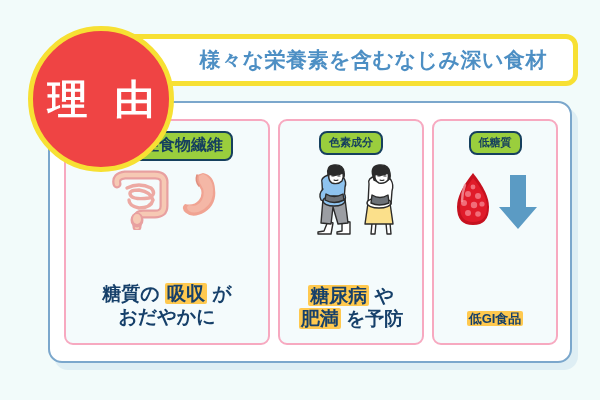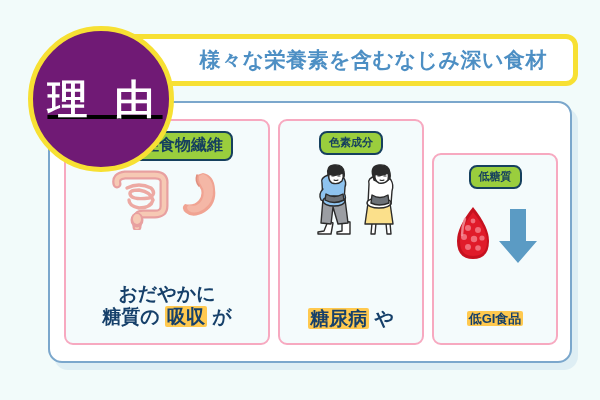--- a/index.html
+++ b/index.html
@@ -54,28 +54,27 @@
   }
 
   
   #reason-circle {
     position: absolute;
     left: 28px;
     top: 26px;
     width: 146px;
     height: 146px;
     border-radius: 50%;
-    background: #701a75;
+    background: #ef4444;
     border: 5px solid #f7e033;
     box-sizing: border-box;
     display: flex;
     align-items: center;
     justify-content: center;
     z-index: 5;
-    text-decoration: underline;
   }
   #reason-circle-label {
     color: #ffffff;
     font-size: 40px;
     font-weight: bold;
     letter-spacing: 8px;
     text-indent: 8px;
   }
 
   
@@ -95,21 +94,21 @@
     border-radius: 9px;
     box-sizing: border-box;
     position: relative;
     display: flex;
     flex-direction: column;
     align-items: center;
     padding-top: 10px;
   }
   #card-fiber   { flex: 0 0 206px; }
   #card-pigment { flex: 0 0 146px; }
-  #card-lowsugar{ flex: 0 0 126px; margin-top: 34px; }
+  #card-lowsugar{ flex: 0 0 126px; }
 
   
   .badge {
     background: #9ace3d;
     border: 2px solid #16405e;
     border-radius: 8px;
     color: #16405e;
     font-size: 11px;
     font-weight: bold;
     padding: 2px 8px 3px 8px;
@@ -178,24 +177,24 @@
           <ellipse cx="28" cy="49" rx="4" ry="5" fill="#f6c9b4"></ellipse>
 
           <path d="M94 3 Q105 5 106 19 Q108 34 96 42 Q84 49 77 43 Q71 38 76 34 Q85 36 90 30 Q95 23 90 16 Q86 10 88 5 Z" fill="#f0a392"></path>
           <path d="M94 4 Q103 7 104 19 Q105 32 95 39 Q86 45 80 41 Q76 37 80 35 Q88 38 93 30 Q97 22 92 15 Q89 10 90 6 Z" fill="#f4b7a6"></path>
           <path d="M88 5 Q86 11 90 16" fill="none" stroke="#e08f7e" stroke-width="1.6" stroke-linecap="round"></path>
         </svg>
       </div>
 
       <div class="caption" id="caption-fiber">
         <span class="line">
+          <span>糖質の </span><span class="hl">吸収</span><span> が</span>
+        </span>
+        <span class="line">
           <span>おだやかに</span>
-        </span>
-        <span class="line">
-          <span>糖質の </span><span class="hl">吸収</span><span> が</span>
         </span>
       </div>
     </div>
 
     <div class="card" id="card-pigment">
       <div class="badge">色素成分</div>
 
       <div class="illo" id="illo-people">
         <svg width="106" height="74" viewBox="0 0 106 74" aria-hidden="true">
           <g stroke="#2b2b2b" stroke-width="1.4" stroke-linejoin="round" stroke-linecap="round">
@@ -222,20 +221,23 @@
             <path d="M77 13 Q76 20 81 22 Q87 23 90 19 Q91 15 90 12 Q84 16 77 13 Z" fill="#ffffff"></path>
             <path d="M80 15 L82 15 M86 15 L88 15" stroke-width="1.2"></path>
             <path d="M82 19 Q84 20 86 19" stroke-width="1.1" fill="none"></path>
           </g>
         </svg>
       </div>
 
       <div class="caption" id="caption-pigment">
         <span class="line">
           <span class="hl">糖尿病</span><span> や</span>
+        </span>
+        <span class="line">
+          <span class="hl">肥満</span><span> を予防</span>
         </span>
       </div>
     </div>
 
     <div class="card" id="card-lowsugar">
       <div class="badge">低糖質</div>
 
       <div class="illo" id="illo-blood">
         <svg width="96" height="62" viewBox="0 0 96 62" aria-hidden="true">
 

